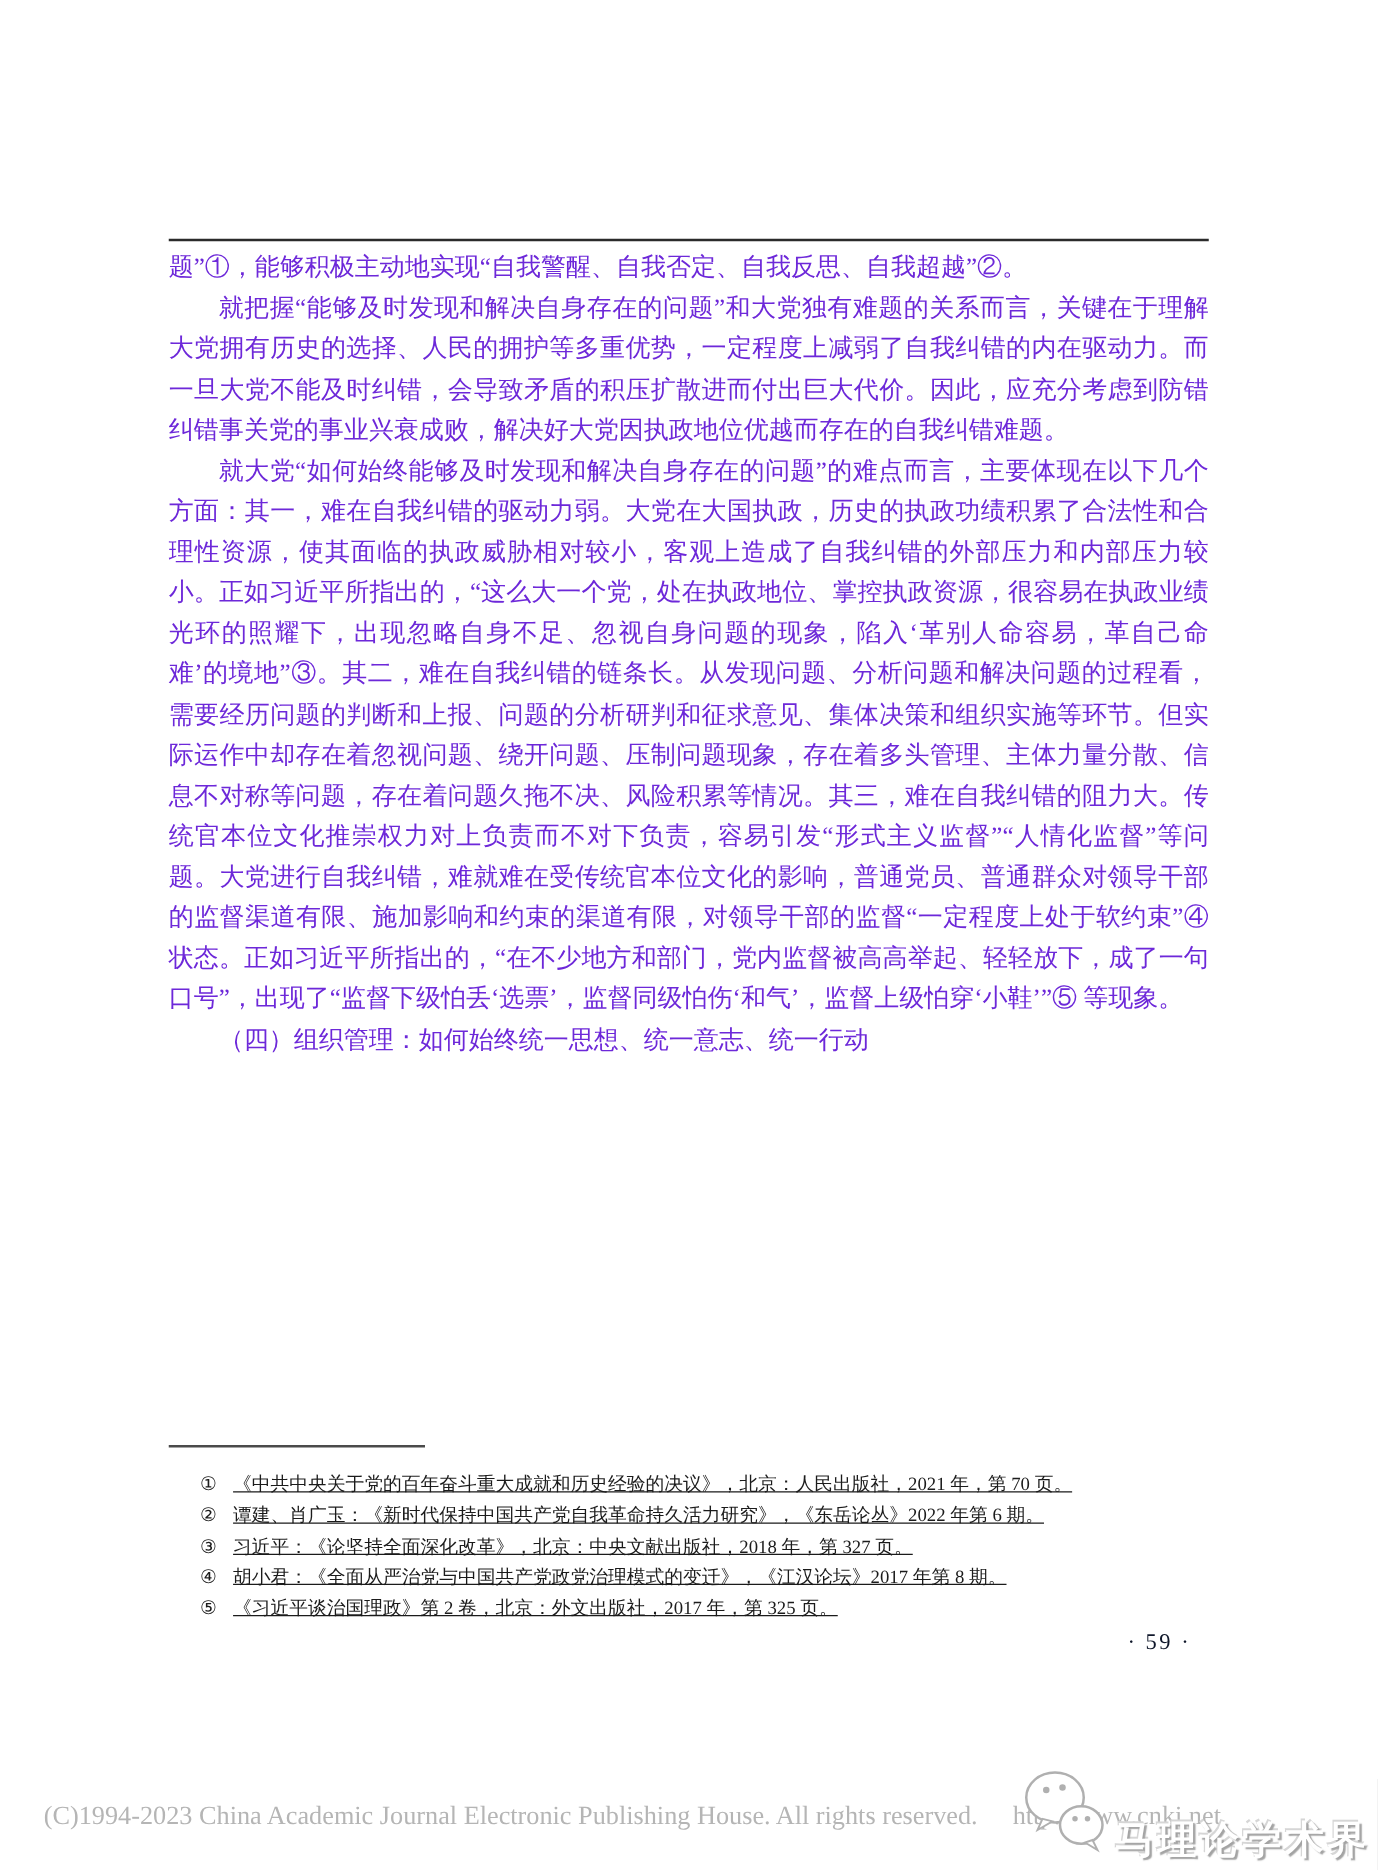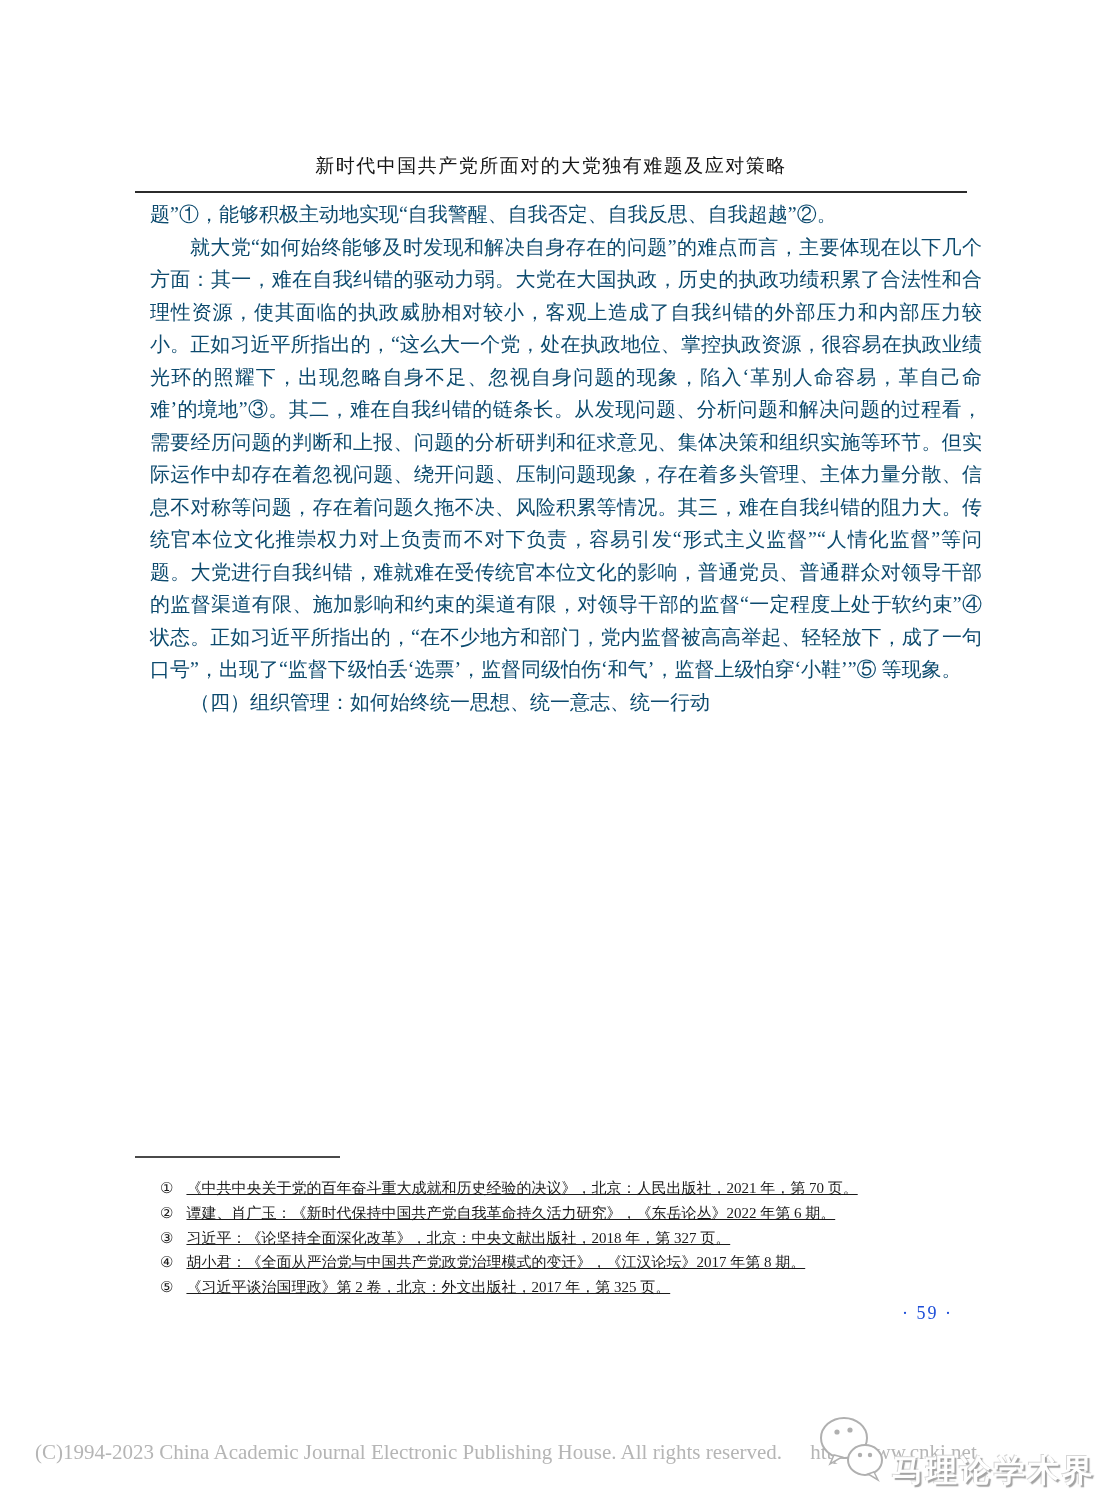--- a/index.html
+++ b/index.html
@@ -14,41 +14,41 @@
   }
   .running-head{
     position:absolute;top:153px;left:135px;width:832px;
     text-align:center;font-size:19px;letter-spacing:1.5px;color:#161616;
   }
   .head-rule{
     position:absolute;top:191px;left:135px;width:832px;height:0;
     border-top:2px solid #2b2b2b;
   }
   .body-text{
-    position:absolute;top:198px;left:150px;width:832px;
+    position:absolute;top:198px;left:135px;width:832px;
     font-size:20px;line-height:32.5px;text-align:justify;
-    color:#0c4a6e;
+    color:#6d28d9;
   }
   .para{margin:0;text-indent:2em;}
   .para.no-indent{text-indent:0;}
   .para.kai{}
   .footnote-sep{
     position:absolute;top:1156px;left:135px;width:205px;height:0;
     border-top:2px solid #4a4a4a;
   }
   .footnotes{
     position:absolute;top:1176px;left:135px;width:832px;
     font-size:15px;line-height:24.8px;color:#1b1b1b;
   }
   .fn{display:flex;padding-left:25px;}
   .fn-marker{flex:0 0 auto;margin-right:13px;}
   .fn-text{flex:1 1 auto;text-decoration:underline;}
   .page-num{
     position:absolute;top:1303px;left:135px;width:818px;
-    text-align:right;font-size:18px;letter-spacing:2px;color:#1d4ed8;
+    text-align:right;font-size:18px;letter-spacing:2px;color:#0f172a;
   }
   .footer{
     position:absolute;top:1440px;left:35px;width:1040px;
     font-size:21px;color:#b5b5b5;white-space:nowrap;
   }
   .footer .url{margin-left:28px;color:#b5b5b5;text-decoration:none;}
   .watermark{
     position:absolute;top:1412px;right:6px;
     display:flex;align-items:flex-end;
   }
@@ -58,26 +58,26 @@
     font-size:31px;font-weight:bold;letter-spacing:3px;
     color:#ffffff;
     text-shadow:2px 2px 1px #a3a3a3, -1px -1px 0 #d6d6d6;
   }
 </style>
 </head>
 <body>
 
 <div class="page">
 
-  <div class="running-head">新时代中国共产党所面对的大党独有难题及应对策略</div>
 
   <div class="head-rule"></div>
 
   <div class="body-text">
     <p class="para no-indent">题”①，能够积极主动地实现“自我警醒、自我否定、自我反思、自我超越”②。</p>
+    <p class="para">就把握“能够及时发现和解决自身存在的问题”和大党独有难题的关系而言，关键在于理解大党拥有历史的选择、人民的拥护等多重优势，一定程度上减弱了自我纠错的内在驱动力。而一旦大党不能及时纠错，会导致矛盾的积压扩散进而付出巨大代价。因此，应充分考虑到防错纠错事关党的事业兴衰成败，解决好大党因执政地位优越而存在的自我纠错难题。</p>
     <p class="para">就大党“如何始终能够及时发现和解决自身存在的问题”的难点而言，主要体现在以下几个方面：其一，难在自我纠错的驱动力弱。大党在大国执政，历史的执政功绩积累了合法性和合理性资源，使其面临的执政威胁相对较小，客观上造成了自我纠错的外部压力和内部压力较小。正如习近平所指出的，“这么大一个党，处在执政地位、掌控执政资源，很容易在执政业绩光环的照耀下，出现忽略自身不足、忽视自身问题的现象，陷入‘革别人命容易，革自己命难’的境地”③。其二，难在自我纠错的链条长。从发现问题、分析问题和解决问题的过程看，需要经历问题的判断和上报、问题的分析研判和征求意见、集体决策和组织实施等环节。但实际运作中却存在着忽视问题、绕开问题、压制问题现象，存在着多头管理、主体力量分散、信息不对称等问题，存在着问题久拖不决、风险积累等情况。其三，难在自我纠错的阻力大。传统官本位文化推崇权力对上负责而不对下负责，容易引发“形式主义监督”“人情化监督”等问题。大党进行自我纠错，难就难在受传统官本位文化的影响，普通党员、普通群众对领导干部的监督渠道有限、施加影响和约束的渠道有限，对领导干部的监督“一定程度上处于软约束”④ 状态。正如习近平所指出的，“在不少地方和部门，党内监督被高高举起、轻轻放下，成了一句口号”，出现了“监督下级怕丢‘选票’，监督同级怕伤‘和气’，监督上级怕穿‘小鞋’”⑤ 等现象。</p>
     <p class="para kai">（四）组织管理：如何始终统一思想、统一意志、统一行动</p>
   </div>
 
   <div class="footnote-sep"></div>
 
   <div class="footnotes">
     <div class="fn">
       <span class="fn-marker">①</span>
       <span class="fn-text">《中共中央关于党的百年奋斗重大成就和历史经验的决议》，北京：人民出版社，2021 年，第 70 页。</span>

